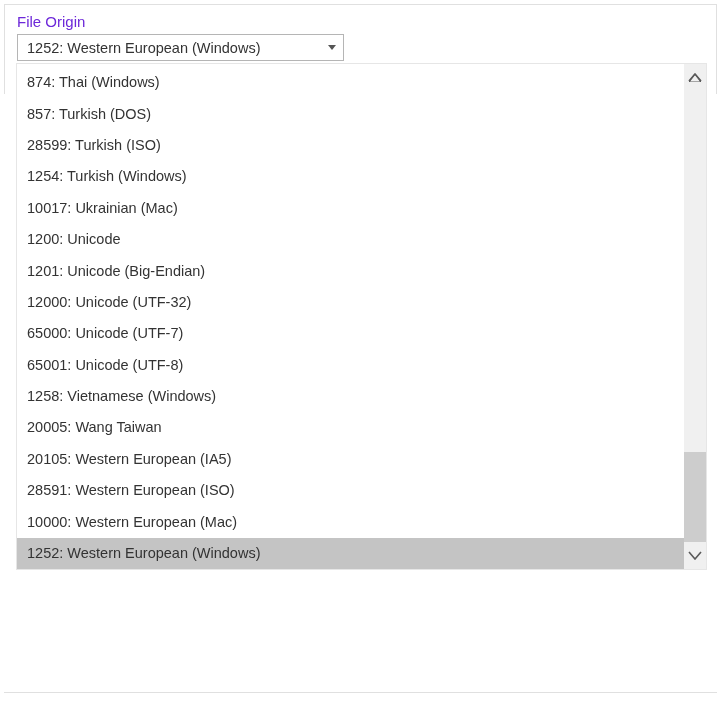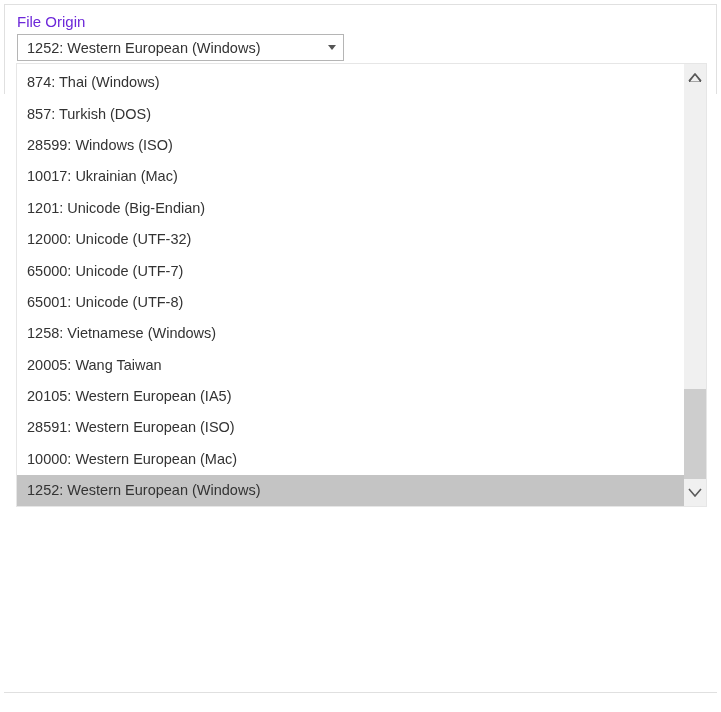--- a/index.html
+++ b/index.html
@@ -137,22 +137,24 @@
           <path d="M0 0 L8 0 L4 5 Z"></path>
         </svg>
     </span>
   </div>
 </div>
 
 <div class="dropdown">
   <div class="dropdown-list" id="dropdown-list">
       <div class="dropdown-item">874: Thai (Windows)</div>
       <div class="dropdown-item">857: Turkish (DOS)</div>
-      <div class="dropdown-item">28599: Windows (ISO)</div>
+      <div class="dropdown-item">28599: Turkish (ISO)</div>
+      <div class="dropdown-item">1254: Turkish (Windows)</div>
       <div class="dropdown-item">10017: Ukrainian (Mac)</div>
+      <div class="dropdown-item">1200: Unicode</div>
       <div class="dropdown-item">1201: Unicode (Big-Endian)</div>
       <div class="dropdown-item">12000: Unicode (UTF-32)</div>
       <div class="dropdown-item">65000: Unicode (UTF-7)</div>
       <div class="dropdown-item">65001: Unicode (UTF-8)</div>
       <div class="dropdown-item">1258: Vietnamese (Windows)</div>
       <div class="dropdown-item">20005: Wang Taiwan</div>
       <div class="dropdown-item">20105: Western European (IA5)</div>
       <div class="dropdown-item">28591: Western European (ISO)</div>
       <div class="dropdown-item">10000: Western European (Mac)</div>
       <div class="dropdown-item selected">1252: Western European (Windows)</div>

